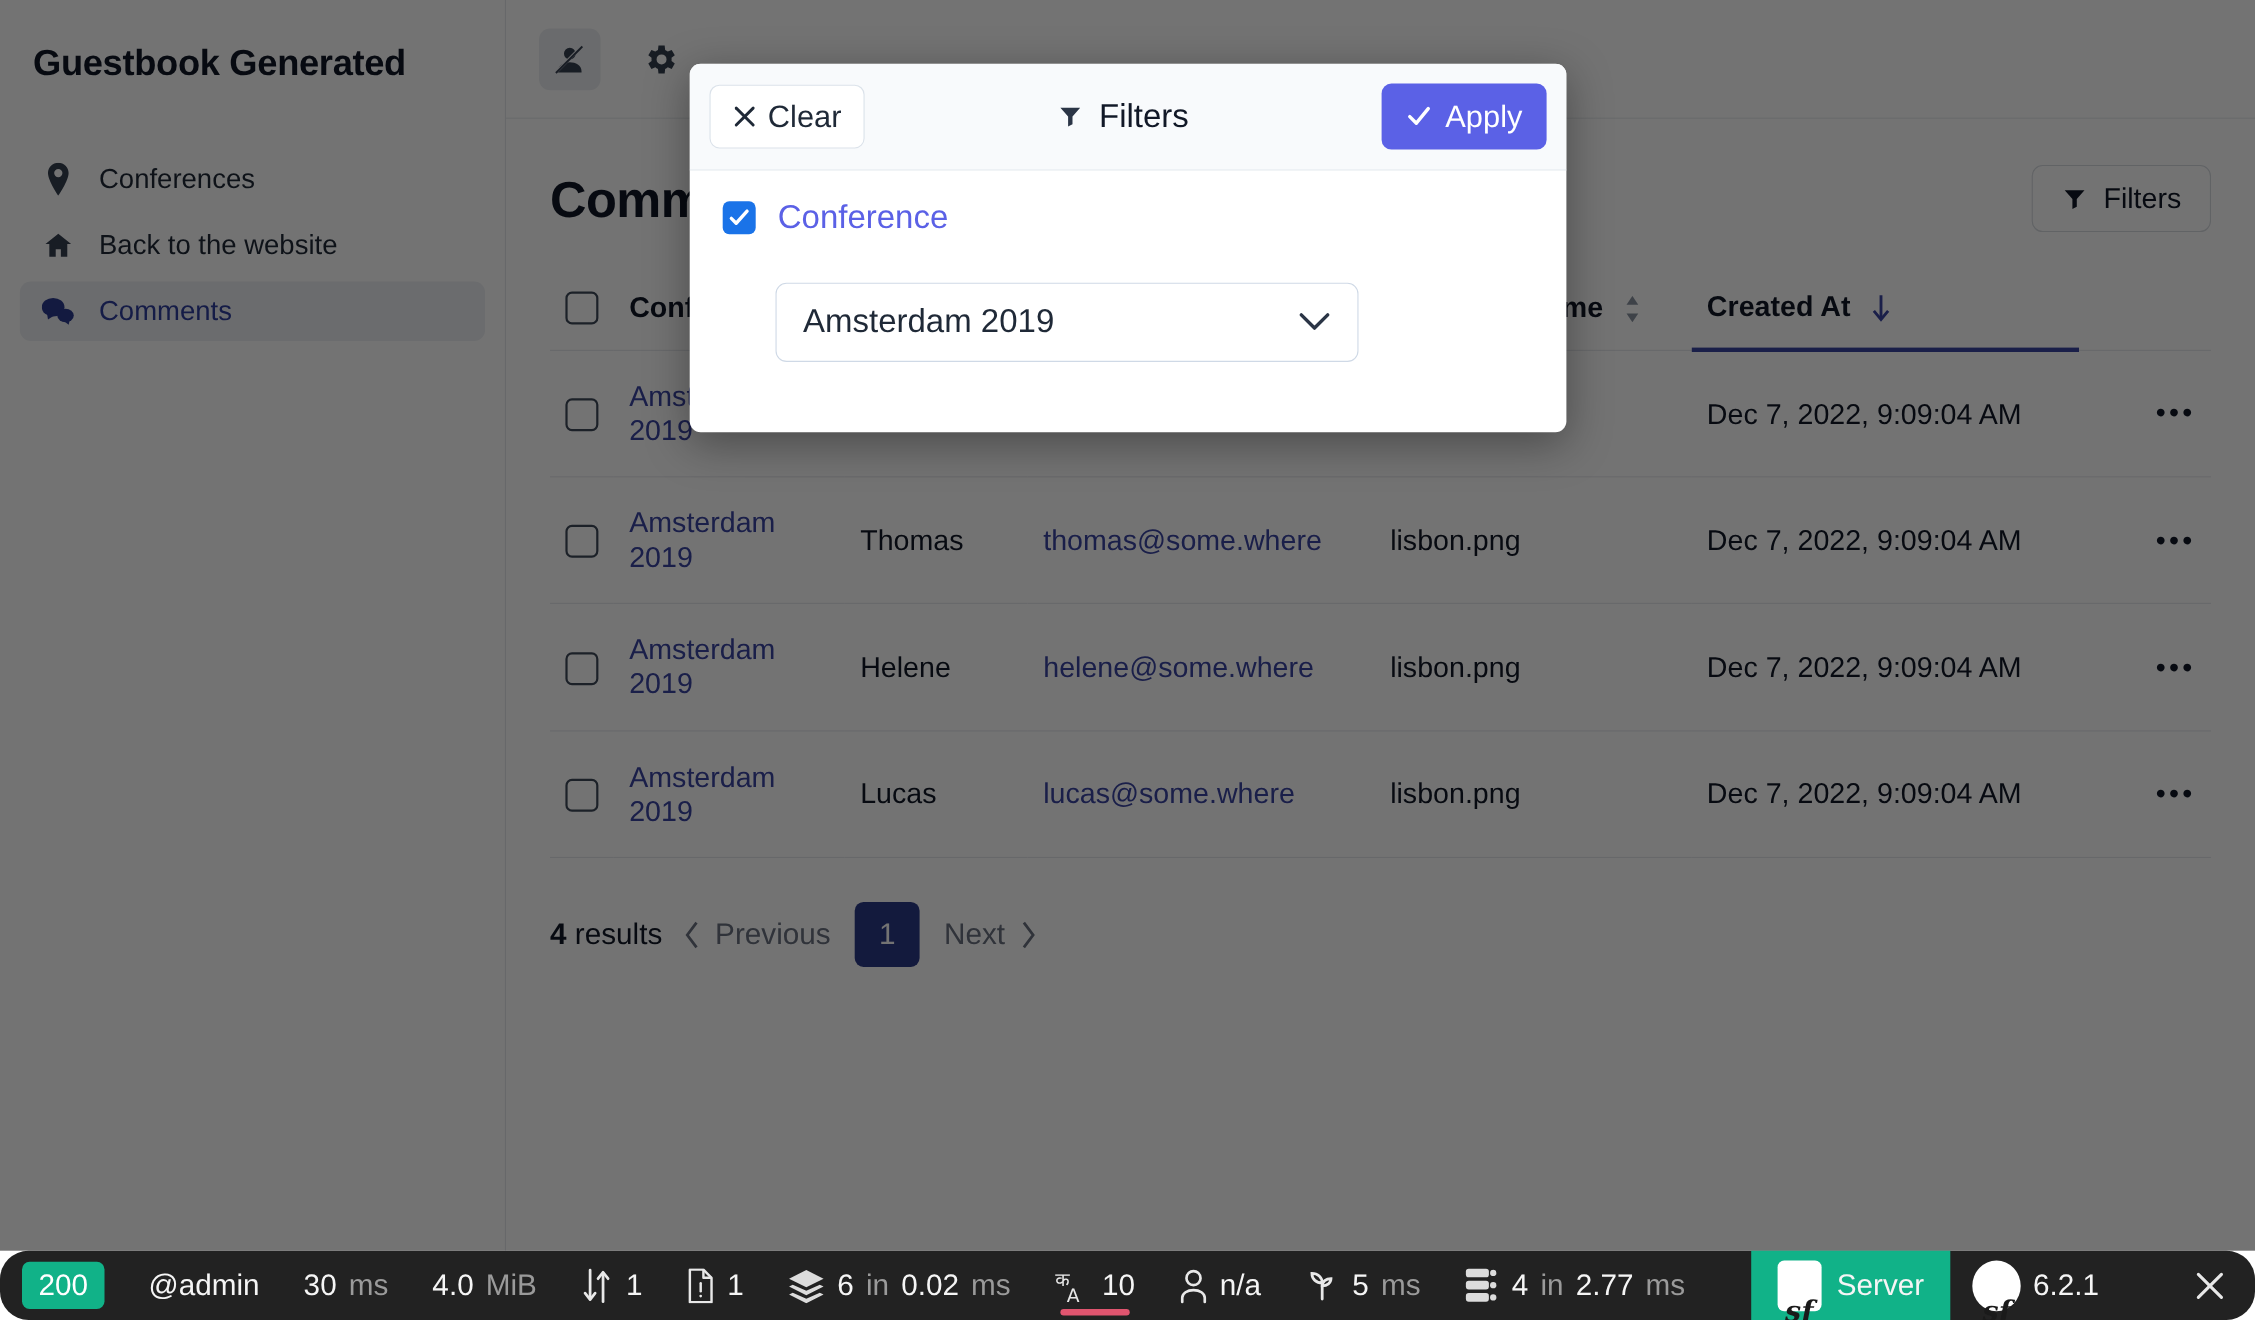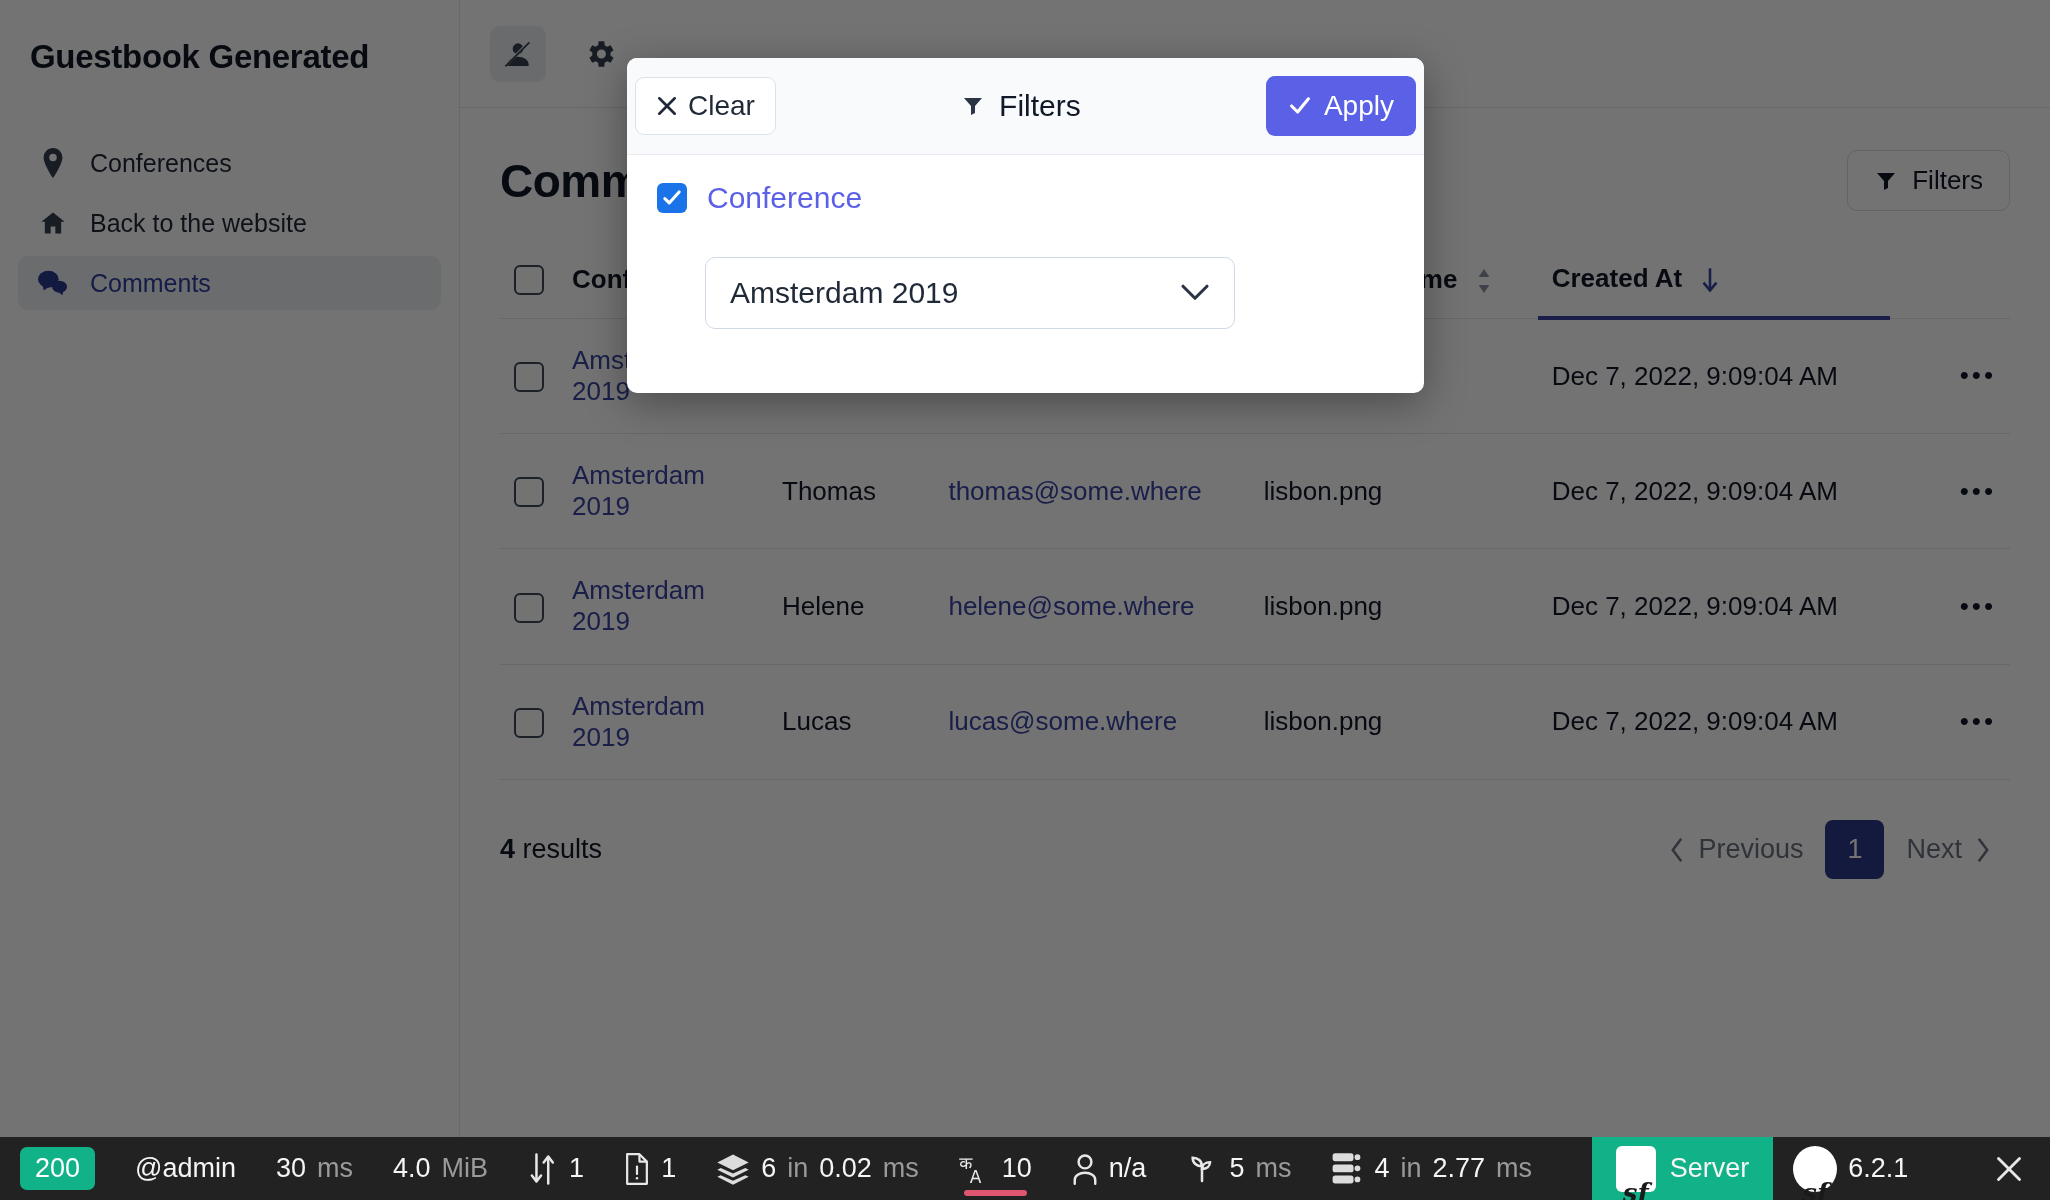--- a/index.html
+++ b/index.html
@@ -86,39 +86,39 @@
   .link { color: #3b45a3; text-decoration: none; cursor: pointer; }
   .cell-conf { width: 210px; line-height: 1.2; }
   .cb {
     width: 30px; height: 30px; border: 2px solid #3f4a5a; border-radius: 6px;
     display: inline-block; background: #fff; cursor: pointer; vertical-align: middle;
   }
   .dots { color: #111827; font-size: 30px; letter-spacing: 3px; cursor: pointer; text-align: right; }
   .sort-ico { display:inline-block; margin-left: 10px; vertical-align: middle; }
 
   
-  #table-footer { display: flex; align-items: center; justify-content: space-between; margin-top: 40px; }
+  #table-footer { display: flex; align-items: center; justify-content: flex-start; margin-top: 40px; }
   #results-count { font-size: 27px; color: #111827; }
   #results-count b { font-weight: 700; }
   #pager { display: flex; align-items: center; gap: 4px; }
   .pg { font-size: 27px; color: #6b7280; padding: 12px 18px; cursor: pointer; display:flex; align-items:center; gap:12px;}
   .pg.current { background: #2c3a87; color: #fff; border-radius: 8px; padding: 14px 22px; }
 
   
   #overlay { position: absolute; left: 0; top: 0; width: 2050px; height: 1137px; background: rgba(0,0,0,0.55); }
   #modal {
     position: absolute; left: 627px; top: 58px; width: 797px;
     background: #ffffff; border-radius: 10px;
     box-shadow: 0 10px 40px rgba(0,0,0,0.35);
     overflow: hidden;
   }
   #modal-head {
     display: flex; align-items: center; justify-content: space-between;
     background: #f8fafc; border-bottom: 1px solid #e7ebf0;
-    padding: 18px 8px;
+    padding: 18px 18px;
     gap: 41px;
   }
   #clear-btn {
     display: flex; align-items: center; gap: 10px;
     background: #fff; border: 1px solid #dbe2ea; border-radius: 9px;
     padding: 12px 20px; font-size: 28px; color: #1f2937; cursor: pointer;
     font-family: "Liberation Sans", sans-serif;
   }
   #modal-title { display: flex; align-items: center; gap: 14px; font-size: 30px; color: #111827; }
   #apply-btn {
@@ -140,20 +140,21 @@
     padding: 18px 24px; font-size: 30px; color: #1f2937; cursor: pointer;
     display: flex; align-items: center; justify-content: space-between;
     width: 530px; margin-left: 48px;
   }
 
   
   #toolbar {
     position: absolute; left: 0; bottom: 0; width: 2050px; height: 63px;
     background: #222222; display: flex; align-items: stretch; color: #f5f5f5;
     font-size: 27px;
+    border-radius: 26px;
   }
   .tb-item { display: flex; align-items: center; gap: 11px; padding: 0 20px; position: relative; cursor: pointer; }
   .tb-badge { background: #11b288; color: #fff; border-radius: 7px; padding: 6px 15px; font-size: 27px; font-weight: 400; }
   .tb-dim { color: #9a9a9a; }
   .tb-underline::after {
     content: ""; position: absolute; left: 22%; right: 22%; bottom: 4px; height: 6px;
     background: #e0556f; border-radius: 3px;
   }
   .tb-sf { background: #11b288; display: flex; align-items: center; gap: 14px; padding: 0 24px; cursor: pointer; }
   .sf-logo-box { width: 40px; height: 46px; background: #fff; border-radius: 6px; display:flex; align-items:center; justify-content:center; }

